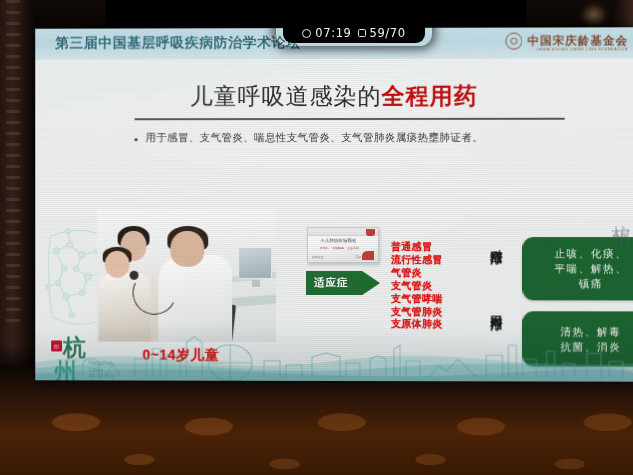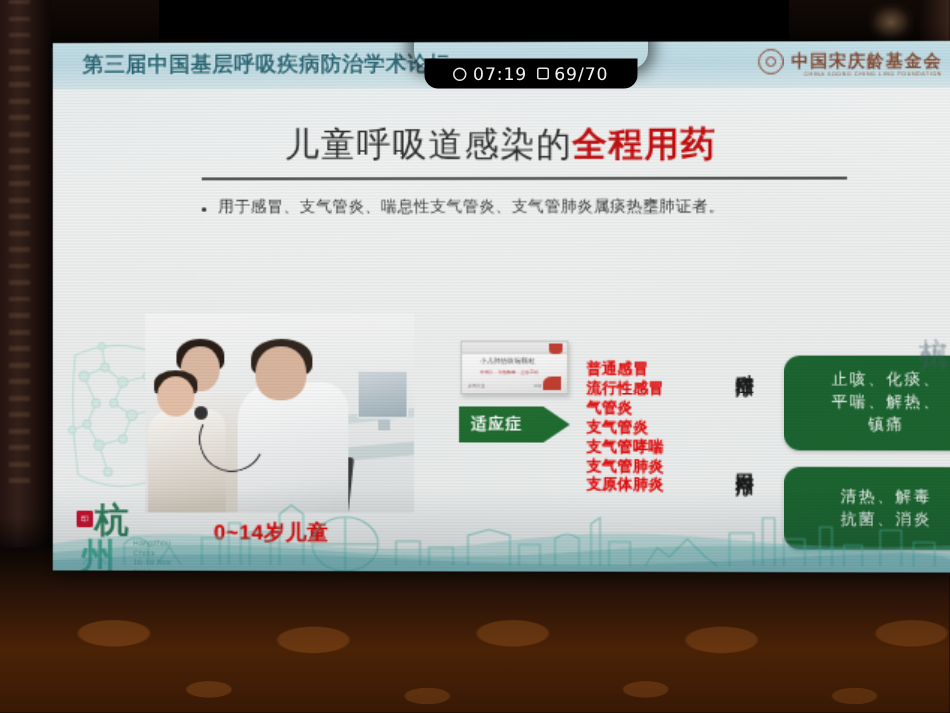--- a/index.html
+++ b/index.html
@@ -367,21 +367,20 @@
     font-family: "DejaVu Serif", "Liberation Serif", serif;
     filter: blur(0.5px);
   }
 
   
   .osd {
     position: absolute; left: 283px; top: 23px; width: 142px; height: 20px;
     background: #000; border-radius: 0 0 9px 9px;
     display: flex; align-items: center; justify-content: center; gap: 6px;
     z-index: 60;
-    margin-top: 16px;
   }
   .osd-group { display: flex; align-items: center; gap: 4px; }
   .osd-clock {
     width: 9px; height: 9px; border: 1.3px solid #e6e6e6; border-radius: 50%;
     position: relative;
   }
   .osd-page {
     width: 8px; height: 8px; border: 1.3px solid #e6e6e6; border-radius: 1.5px;
   }
   .osd-text {
@@ -563,15 +562,15 @@
 
 <div class="osd-topbar"></div>
 <div class="osd-shadow"></div>
 <div class="osd">
   <div class="osd-group">
     <span class="osd-clock"></span>
     <span class="osd-text">07:19</span>
   </div>
   <div class="osd-group">
     <span class="osd-page"></span>
-    <span class="osd-text">69/70</span>
+    <span class="osd-text">59/70</span>
   </div>
 </div>
 
 </body></html>

